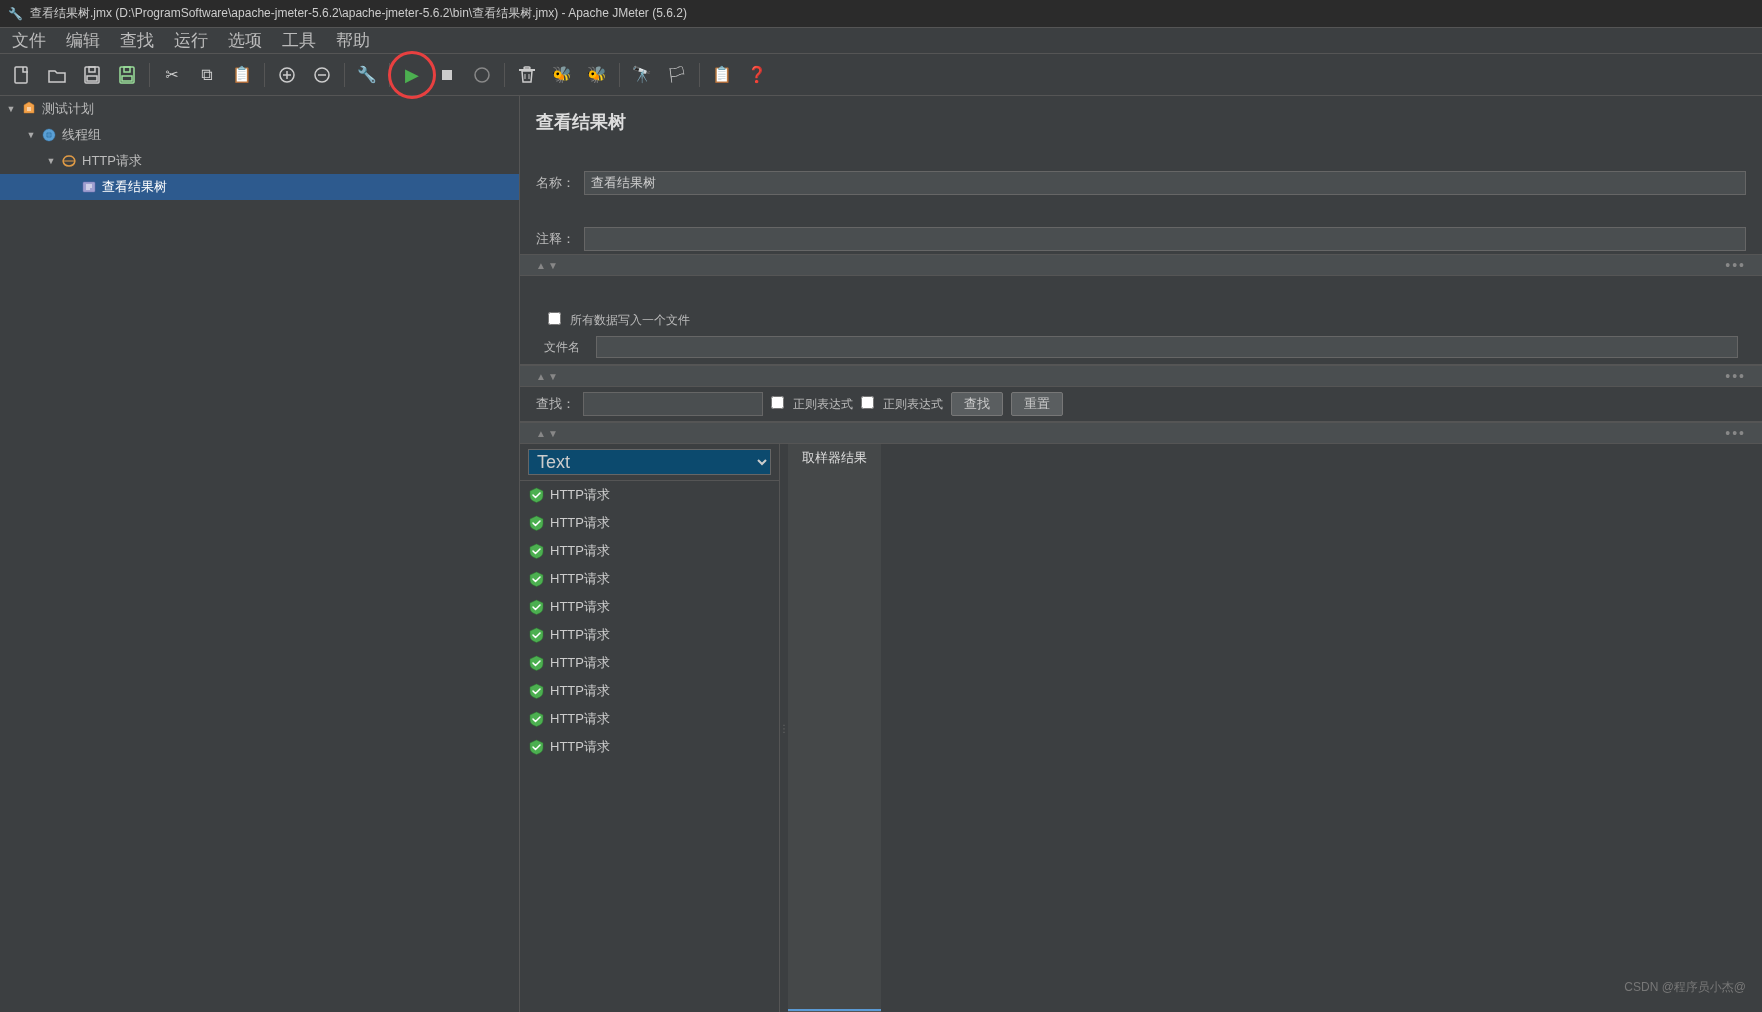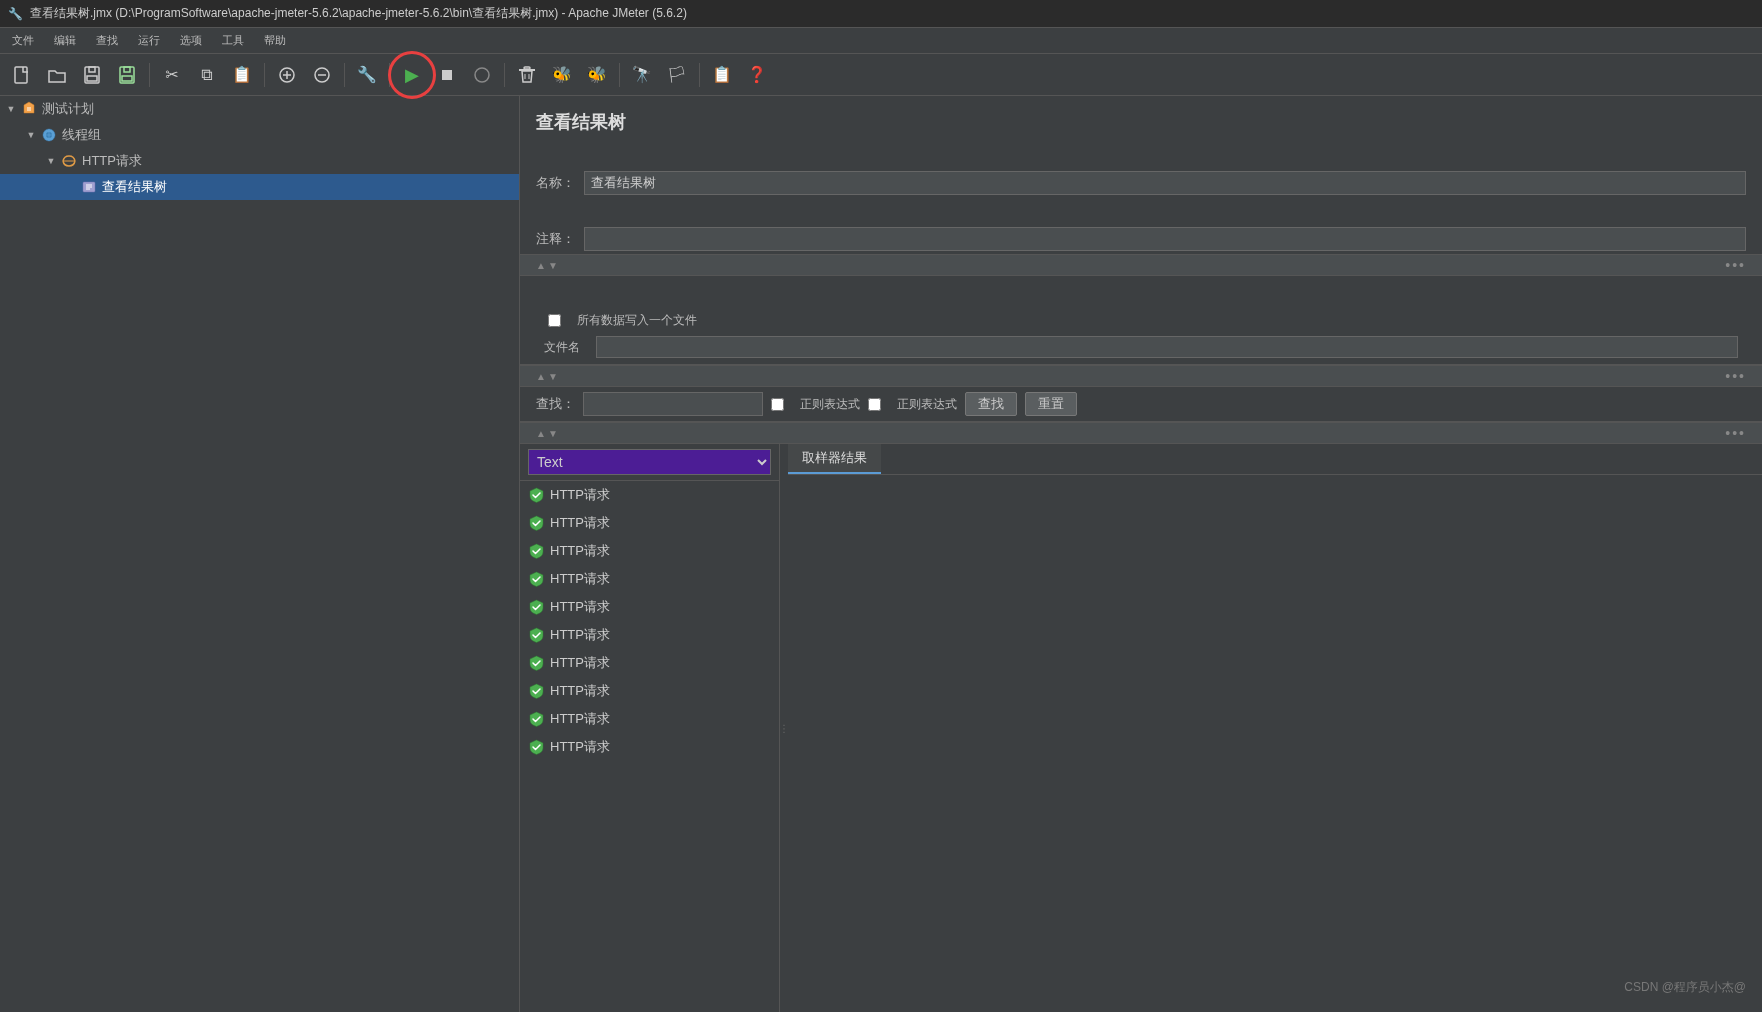--- a/index.html
+++ b/index.html
@@ -39,21 +39,21 @@
       height: 26px;
       display: flex;
       align-items: center;
       padding: 0 4px;
       border-bottom: 1px solid #555;
       gap: 4px;
     }
     .menu-item {
       padding: 2px 8px;
       cursor: pointer;
-      font-size: 11px;
+      font-size: 17px;
       color: #bbb;
       border-radius: 2px;
     }
 
     
     .toolbar {
       background: #3c3f41;
       height: 42px;
       display: flex;
       align-items: center;
@@ -231,22 +231,22 @@
       height: 24px;
       background: #4a4e50;
       border: 1px solid #666;
       color: #ccc;
       padding: 0 6px;
       font-size: 13px;
       outline: none;
     }
     .checkbox-item {
       display: flex;
-      align-items: center;
-      gap: 16px;
+      align-items: flex-start;
+      gap: 9px;
       color: #bbb;
       font-size: 12px;
       cursor: pointer;
     }
     .checkbox-item input[type=checkbox] {
       cursor: pointer;
       accent-color: #5b9bd5;
     }
     .search-btn {
       background: #5a5e60;
@@ -274,25 +274,25 @@
       flex-direction: column;
       overflow: hidden;
     }
 
     .dropdown-row {
       padding: 5px 8px;
       border-bottom: 1px solid #555;
     }
     .dropdown-select {
       width: 100%;
-      background: #4c1d95;
+      background: #0c4a6e;
       border: 1px solid #666;
       color: #ccc;
       height: 26px;
-      font-size: 14px;
+      font-size: 18px;
       padding: 0 4px;
       outline: none;
       cursor: pointer;
     }
 
     .http-list {
       flex: 1;
       overflow-y: auto;
       background: #3c3f41;
     }
@@ -313,21 +313,21 @@
       justify-content: center;
       width: 16px;
       height: 16px;
       flex-shrink: 0;
     }
 
     .right-results {
       flex: 1;
       background: #3c3f41;
       display: flex;
-      flex-direction: column;
+      flex-direction: row;
     }
 
     .result-tab-bar {
       display: flex;
       border-bottom: 1px solid #555;
       background: #3c3f41;
     }
     .result-tab {
       padding: 5px 14px;
       font-size: 13px;

